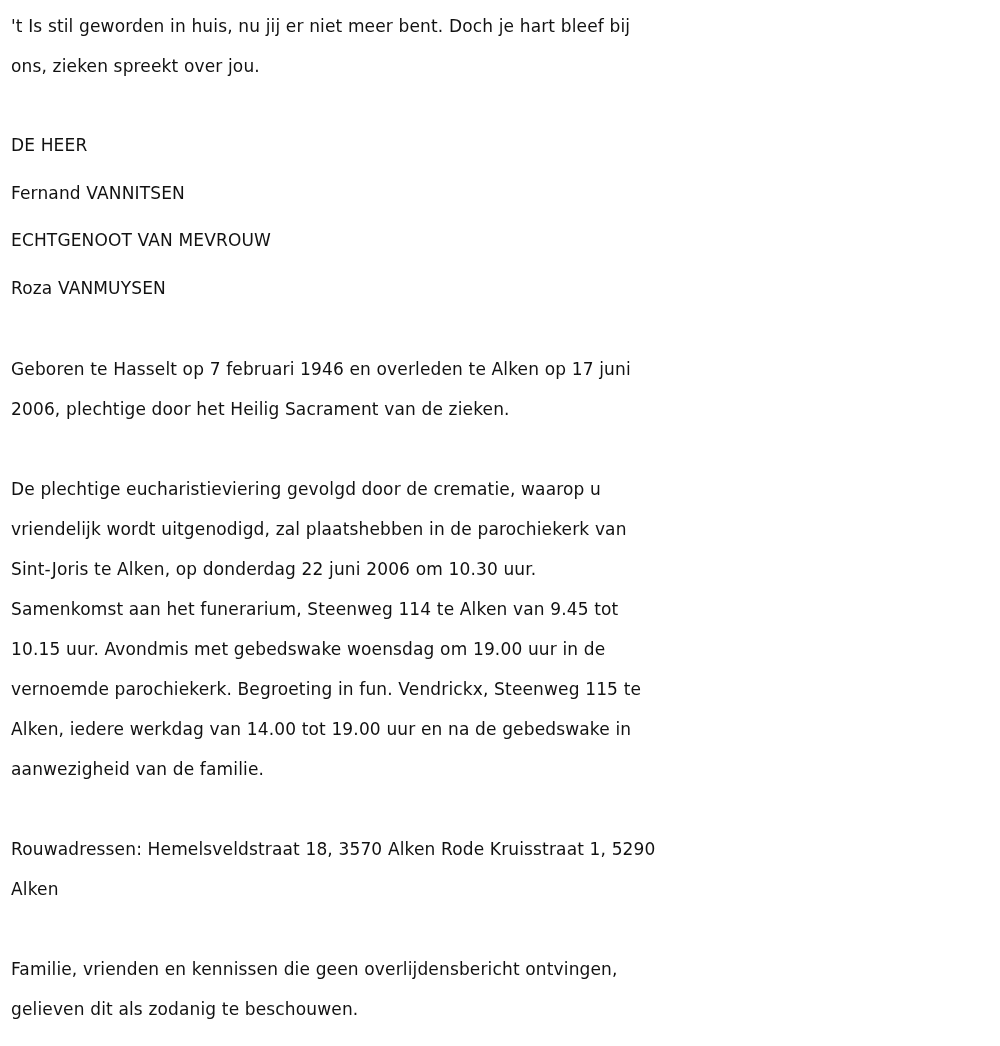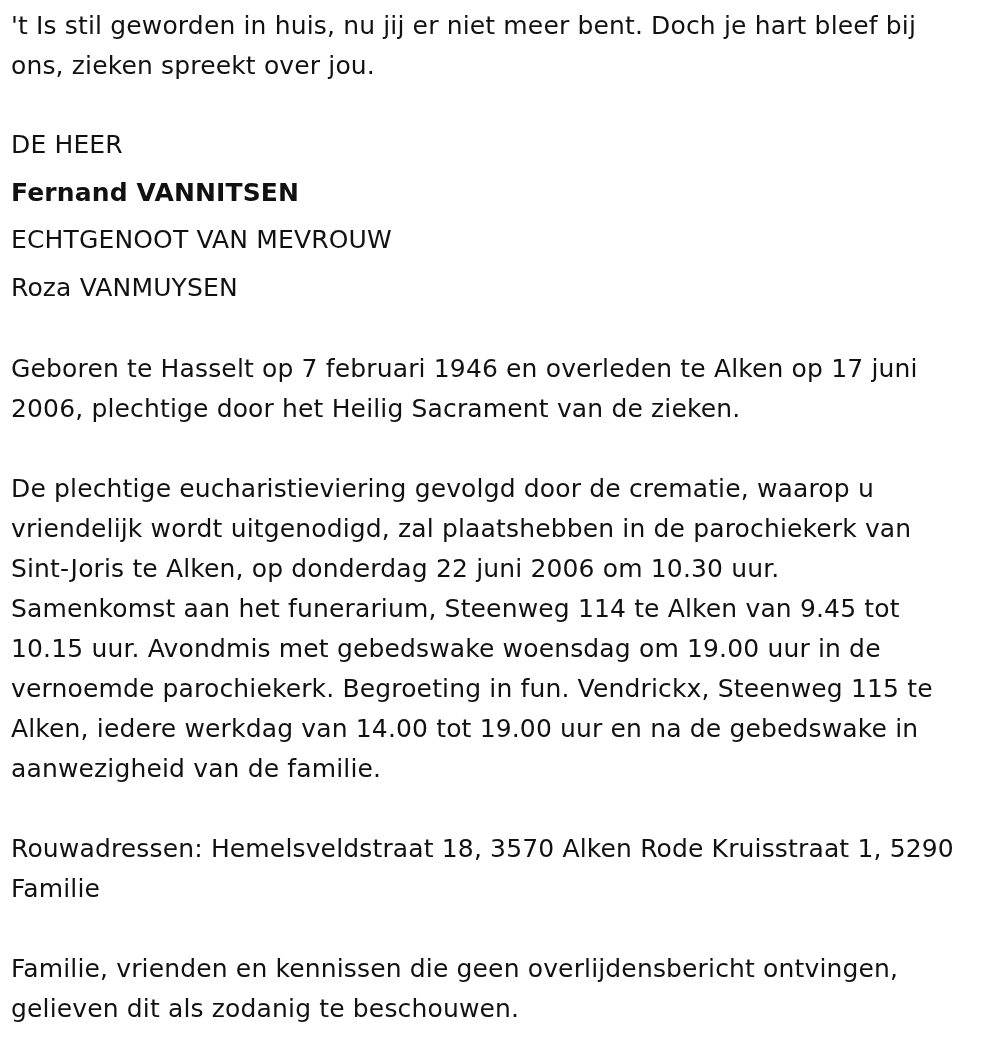--- a/index.html
+++ b/index.html
@@ -18,26 +18,26 @@
     .doc {
       position: absolute;
       left: 11px;
       top: 0;
       width: 985px;
     }
     .line {
       position: absolute;
       left: 0;
       white-space: nowrap;
-      font-size: 25px;
+      font-size: 17px;
       line-height: 40px;
       height: 40px;
       letter-spacing: 0.15px;
     }
-    .bold { font-weight: bold; }
+    .bold { font-weight: normal; }
   </style>
 </head>
 <body>
 
 <div class="doc">
 
   <div>
     <div class="line" style="top:6px">'t Is stil geworden in huis, nu jij er niet meer bent. Doch je hart bleef bij</div>
     <div class="line" style="top:46px">ons, zieken spreekt over jou.</div>
   </div>
@@ -60,21 +60,21 @@
     <div class="line" style="top:549px">Sint-Joris te Alken, op donderdag 22 juni 2006 om 10.30 uur.</div>
     <div class="line" style="top:589px">Samenkomst aan het funerarium, Steenweg 114 te Alken van 9.45 tot</div>
     <div class="line" style="top:629px">10.15 uur. Avondmis met gebedswake woensdag om 19.00 uur in de</div>
     <div class="line" style="top:669px">vernoemde parochiekerk. Begroeting in fun. Vendrickx, Steenweg 115 te</div>
     <div class="line" style="top:709px">Alken, iedere werkdag van 14.00 tot 19.00 uur en na de gebedswake in</div>
     <div class="line" style="top:749px">aanwezigheid van de familie.</div>
   </div>
 
   <div>
     <div class="line" style="top:829px">Rouwadressen: Hemelsveldstraat 18, 3570 Alken Rode Kruisstraat 1, 5290</div>
-    <div class="line" style="top:869px">Familie</div>
+    <div class="line" style="top:869px">Alken</div>
   </div>
 
   <div>
     <div class="line" style="top:949px">Familie, vrienden en kennissen die geen overlijdensbericht ontvingen,</div>
     <div class="line" style="top:989px">gelieven dit als zodanig te beschouwen.</div>
   </div>
 
 </div>
 
 </body></html>

